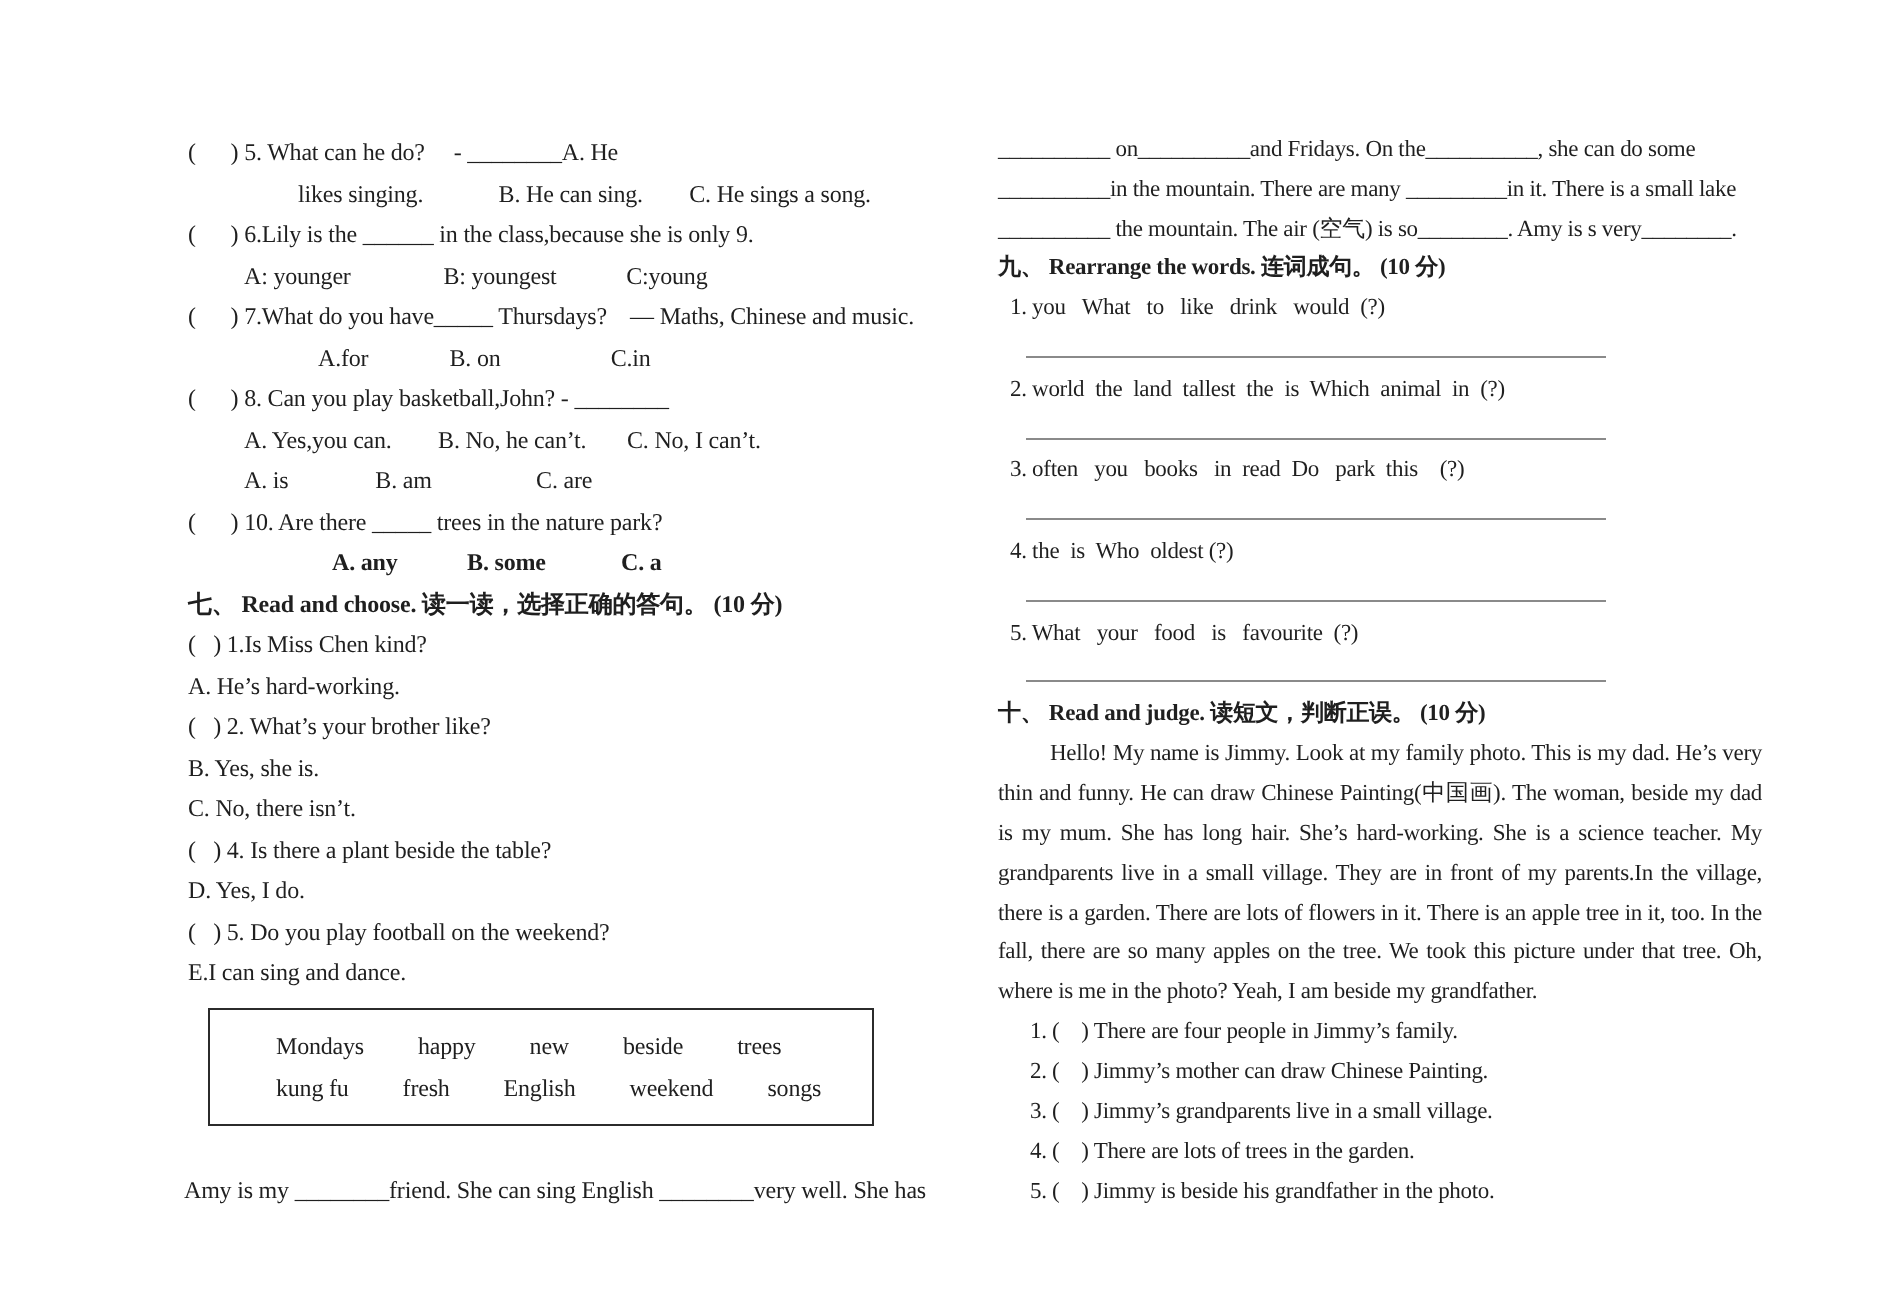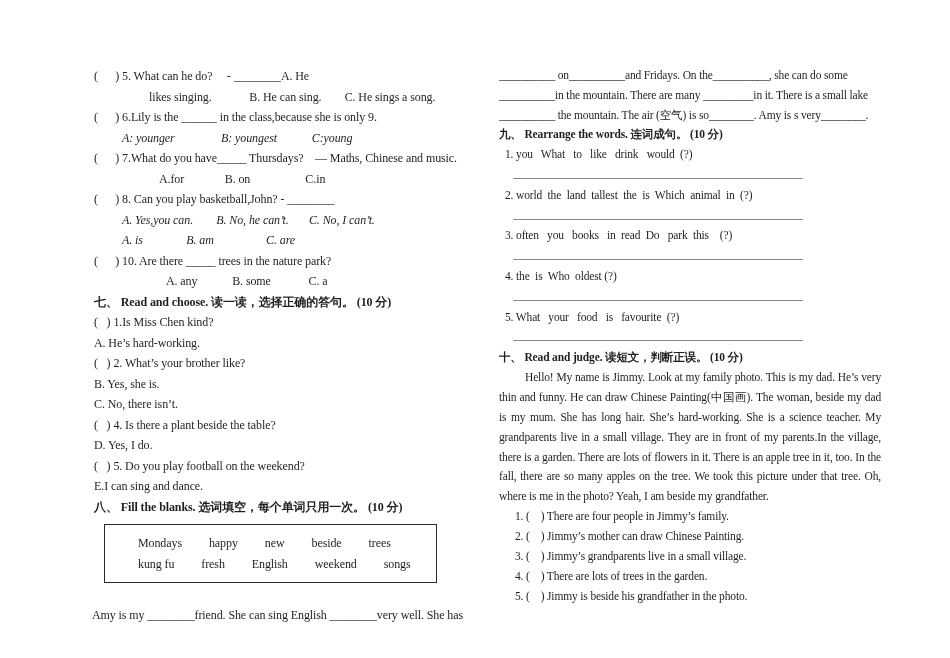--- a/index.html
+++ b/index.html
@@ -13,24 +13,24 @@
   }
   .col { position: absolute; top: 66px; }
   .col-left  { left: 94px;  width: 378px; font-size: 12px; letter-spacing: -0.1px; }
   .col-right { left: 499px; width: 382px; font-size: 11.5px; letter-spacing: -0.15px; }
 
   .line { line-height: 20.5px; white-space: pre-wrap; }
   .col-right .line { line-height: 19.8px; }
 
   .flexline { display: flex; }
 
-  .i28 { padding-left: 28px; font-style: italic; }
+  .i28 { padding-left: 28px; }
   .i55 { padding-left: 55px; }
   .i65 { padding-left: 65px; }
-  .i72 { padding-left: 72px; }
+  .i72 { padding-left: 72px; font-weight: bold; }
 
   .hdr { font-weight: bold; line-height: 20.5px; white-space: pre-wrap; }
   .col-right .hdr { line-height: 19.8px; }
   .hdr-cn { font-family: "Liberation Sans", sans-serif; }
 
   .s7row { display: flex; line-height: 20.5px; flex-direction: column; }
   .s7q { flex: none; min-width: 215px; white-space: pre; padding-right: 6px; }
   .s7a { white-space: pre; }
 
   .bank {
@@ -101,21 +101,20 @@
     </div>
     <div class="s7row">
       <span class="s7q">(   ) 4. Is there a plant beside the table?</span>
       <span class="s7a">D. Yes, I do.</span>
     </div>
     <div class="s7row">
       <span class="s7q">(   ) 5. Do you play football on the weekend?</span>
       <span class="s7a">E.I can sing and dance.</span>
     </div>
 
-    <div class="hdr"><span class="hdr-cn">八、</span><span> Fill the blanks. </span><span class="hdr-cn">选词填空，每个单词只用一次。</span><span> (10 分)</span></div>
 
     <div class="bank">
       <div class="bank-row">
         <span>Mondays</span>
         <span>happy</span>
         <span>new</span>
         <span>beside</span>
         <span>trees</span>
       </div>
       <div class="bank-row">

